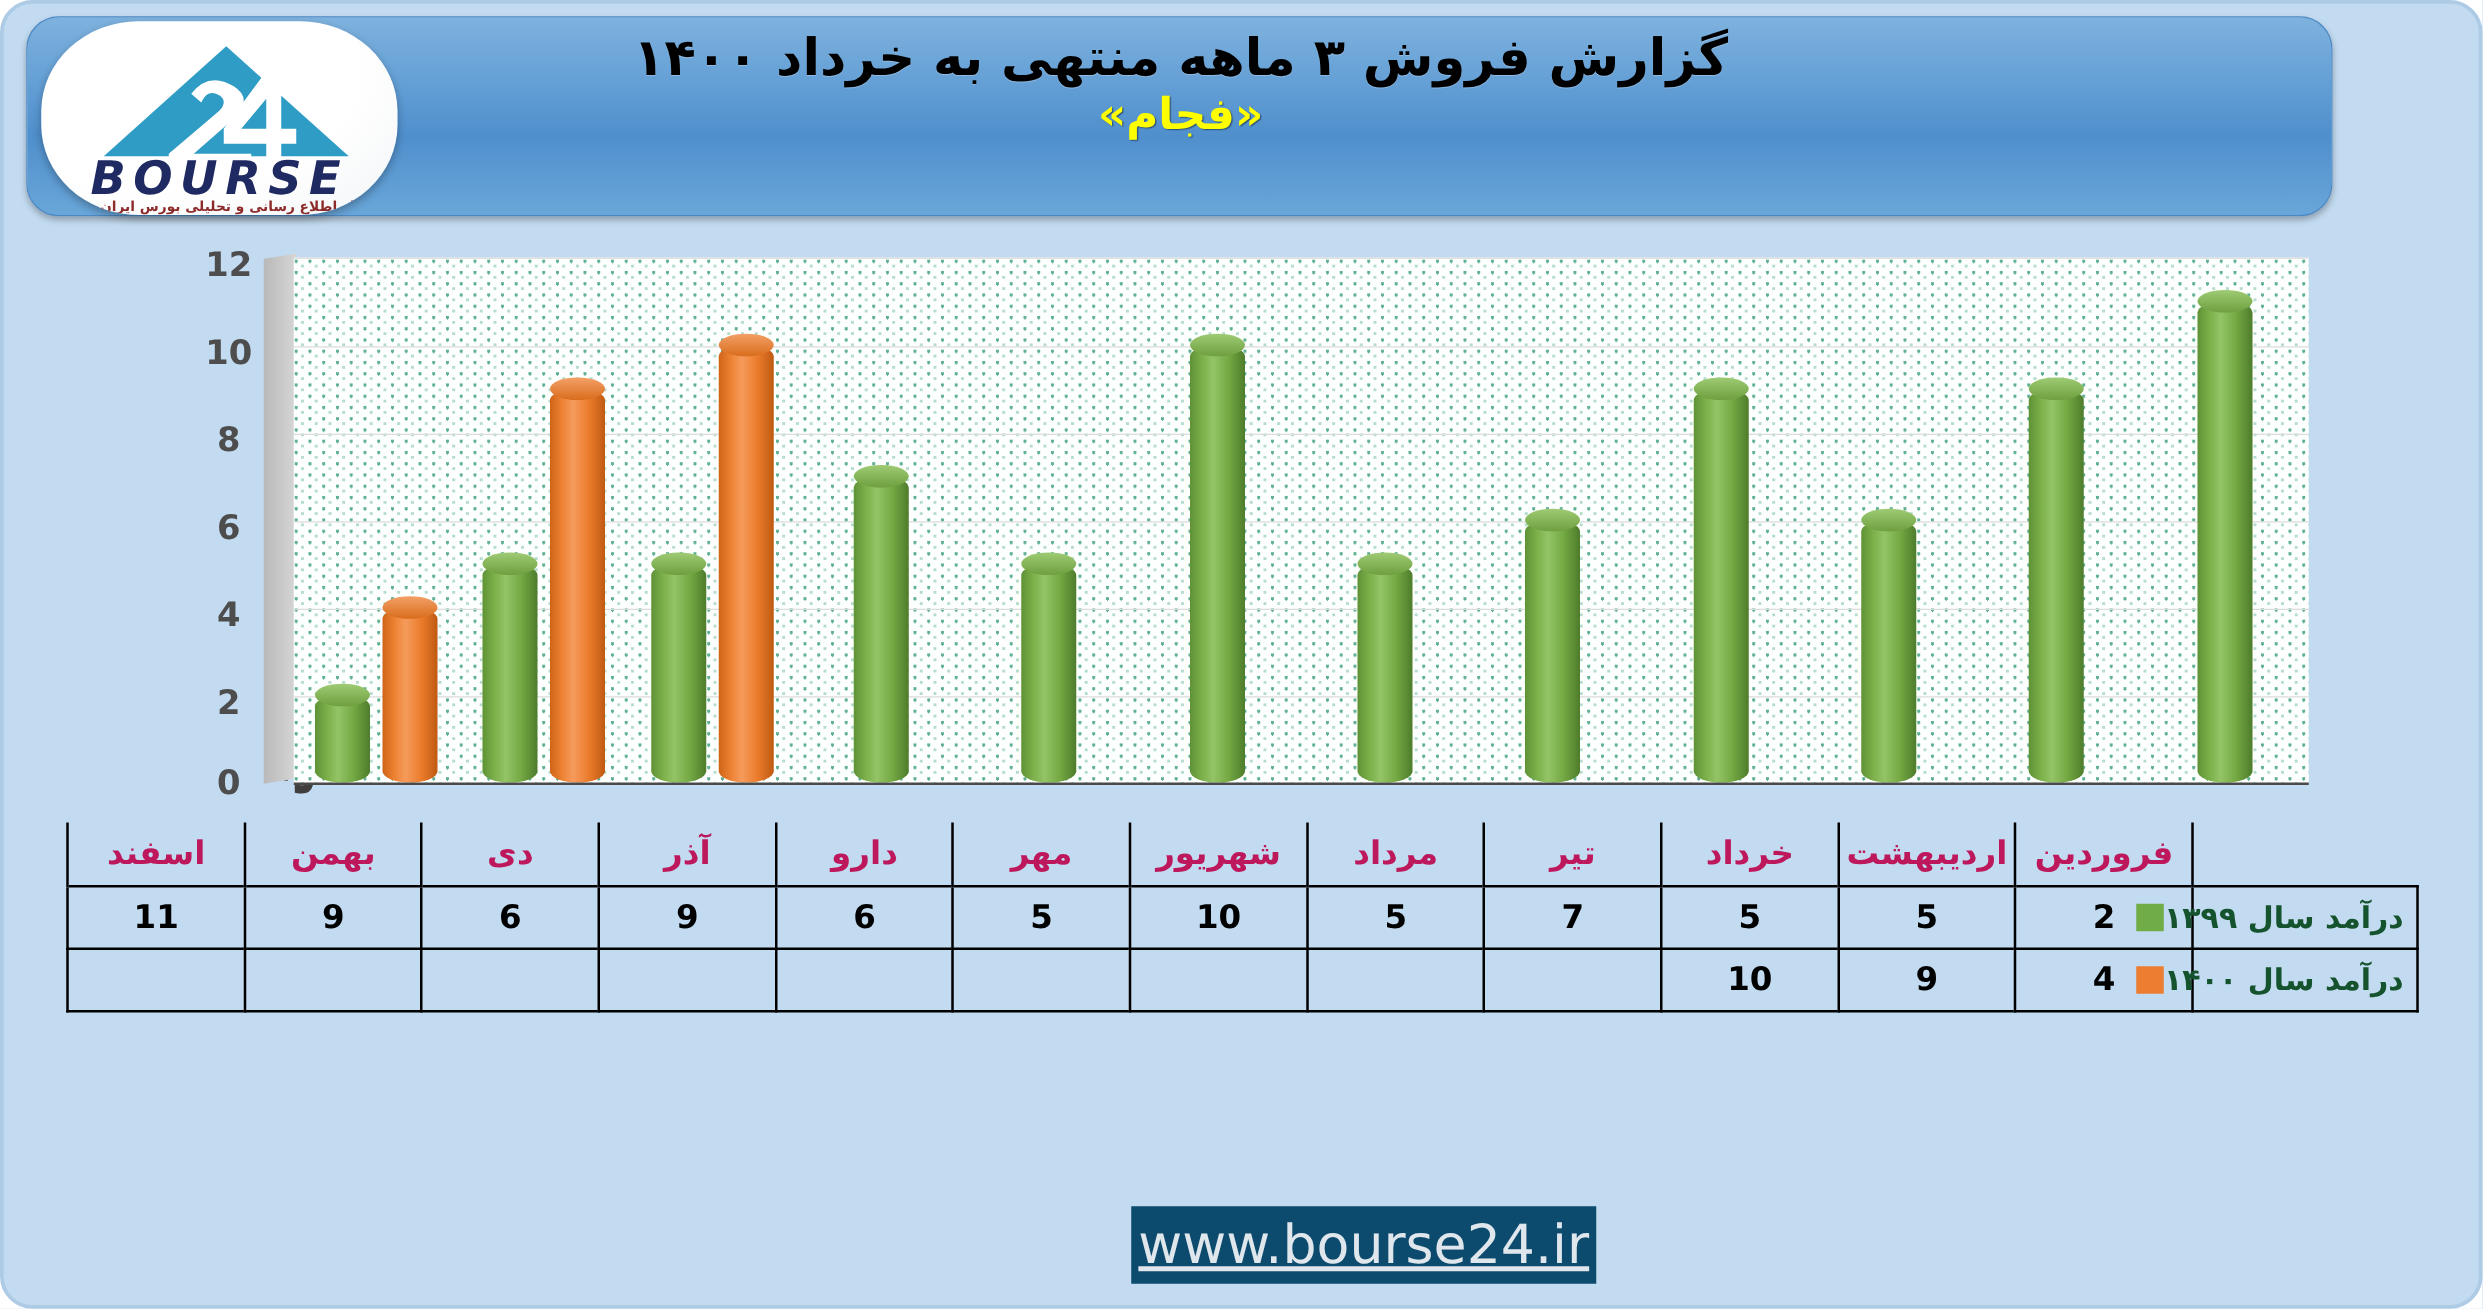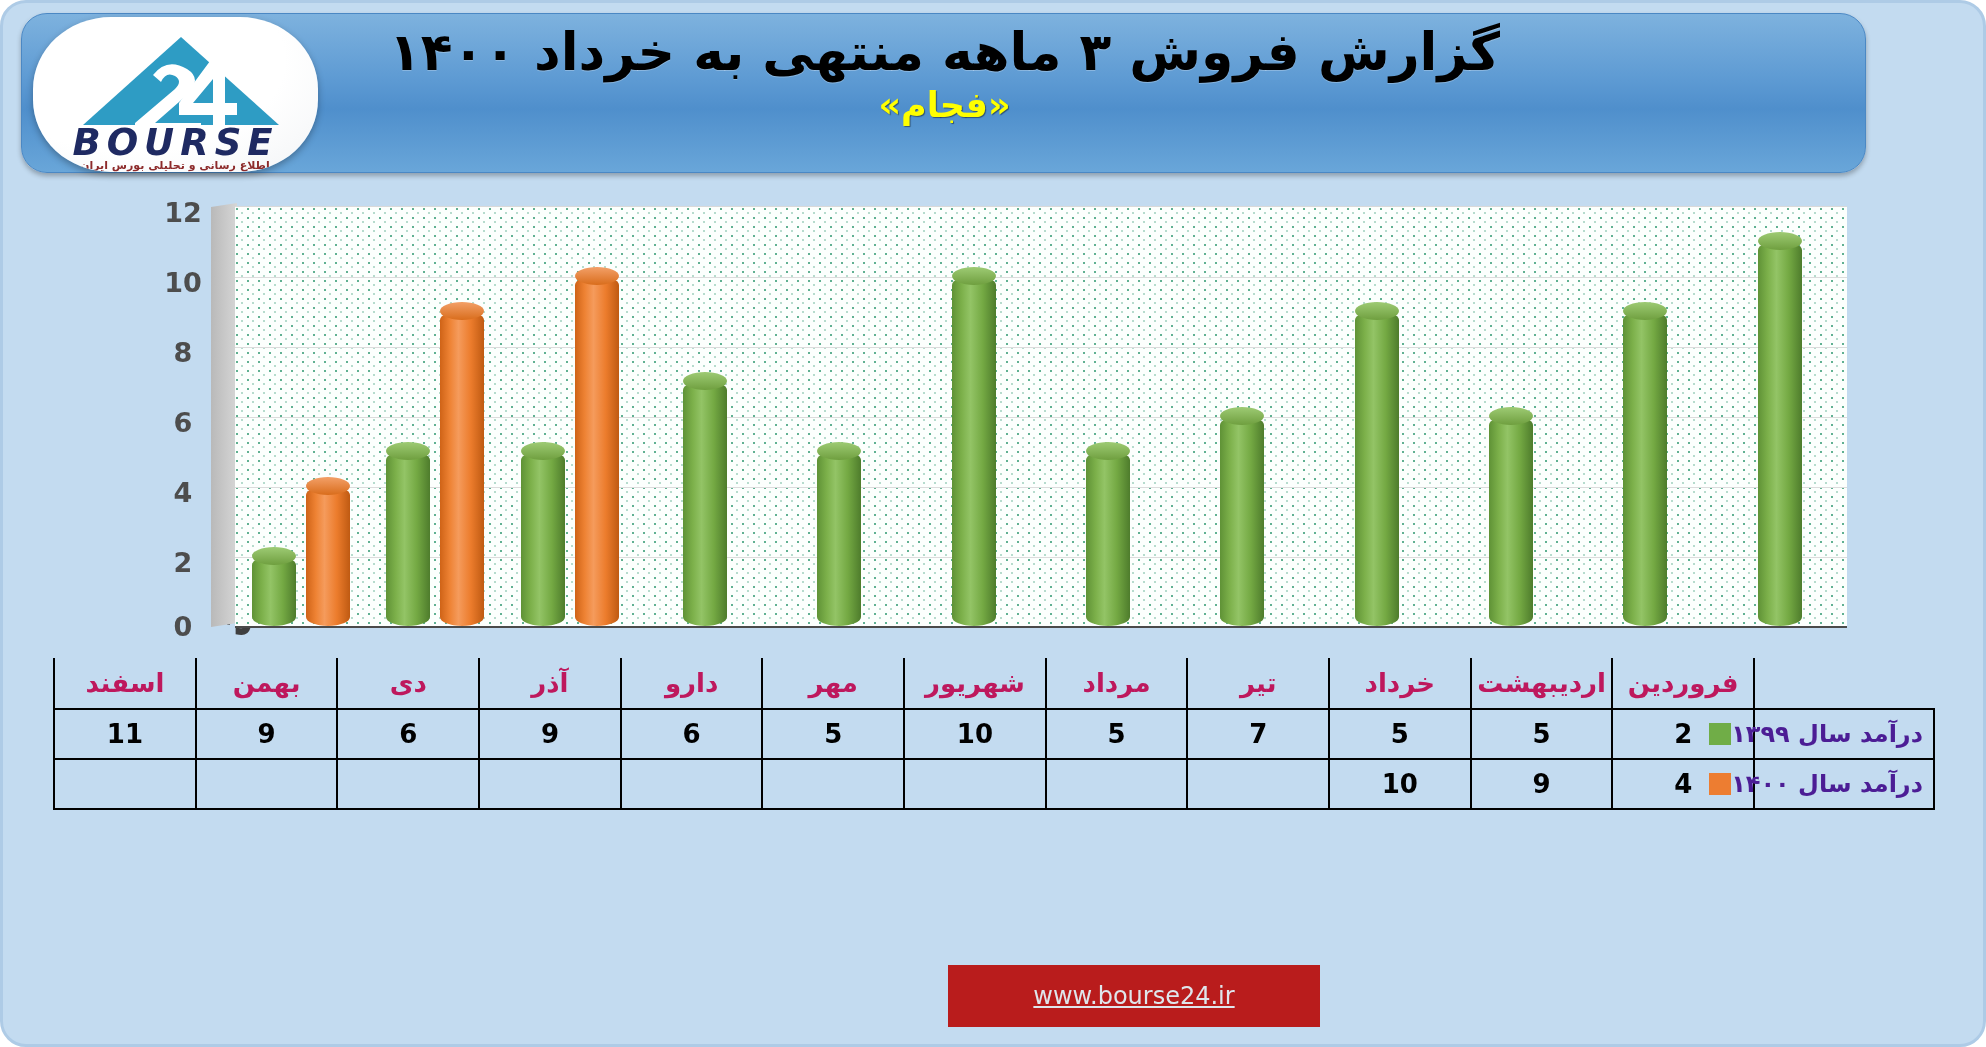--- a/index.html
+++ b/index.html
@@ -27,21 +27,21 @@
     box-shadow:0 3px 5px rgba(0,0,0,.28);
     border:1px solid #4b88c4;
     box-sizing:border-box;
   }
   #title-block{
     position:absolute;left:0;top:8px;width:1845px;text-align:center;
     line-height:1.18;
   }
   .title-main{
     font-family:"DejaVu Sans","Liberation Sans",sans-serif;
-    font-size:52px;font-weight:bold;color:#000000;
+    font-size:41px;font-weight:bold;color:#000000;
     letter-spacing:0px;
     text-shadow:0 1px 0 rgba(255,255,255,.25);
   }
   .title-sub{
     font-size:35px;font-weight:bold;color:#ffff00;
     text-shadow:1px 1px 1px rgba(0,0,0,.45);
     margin-top:4px;
   }
   .title-sym{
     font-size:35px;font-weight:bold;color:#ffff00;
@@ -126,30 +126,30 @@
     background:#c3dbf0;
   }
   thead th{border:none;background:transparent;}
   .monthcell{
     height:48px;font-size:26px;font-weight:bold;color:#be185d;
     border:2px solid #000;border-top:none;border-bottom:none;
     background:transparent;
   }
   .corner{border:none !important;background:transparent !important;}
   .legendcell{
-    height:46px;font-size:24px;font-weight:bold;color:#4c1d95;
+    height:46px;font-size:24px;font-weight:bold;color:#14532d;
     padding:0 10px;white-space:nowrap;text-align:right;
   }
   .swatch{display:inline-block;width:22px;height:22px;vertical-align:-3px;margin-left:10px;}
   .valcell{height:46px;font-size:26px;font-weight:bold;color:#000;}
   
   #footer-url{
-    position:absolute;left:945px;top:962px;width:372px;height:62px;
-    background:#b91c1c;
-    color:#dfe6ec;font-size:24px;
+    position:absolute;left:902px;top:962px;width:372px;height:62px;
+    background:#0c4a6e;
+    color:#dfe6ec;font-size:43px;
     display:flex;align-items:center;justify-content:center;
     text-decoration:underline;
     font-family:"DejaVu Sans","Liberation Sans",sans-serif;
   }
 </style>
 </head>
 <body>
 
 <div id="slide">
 

